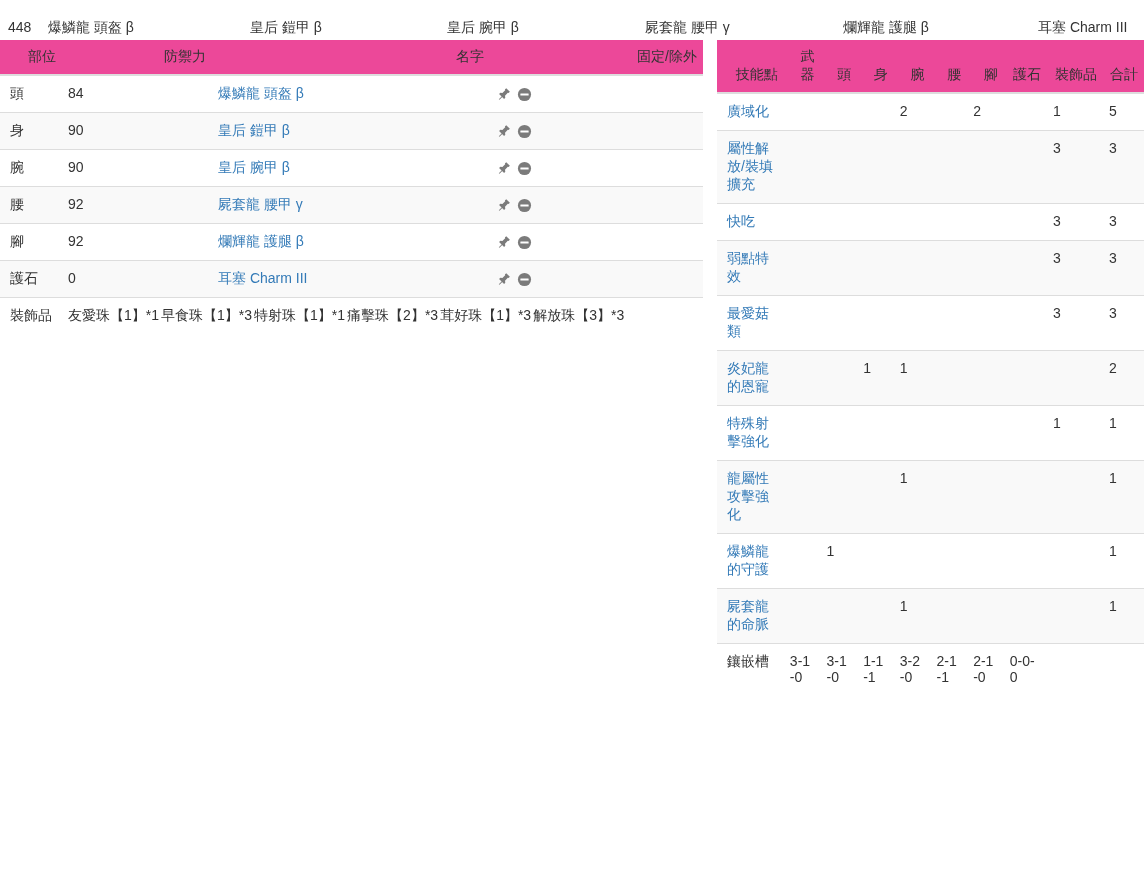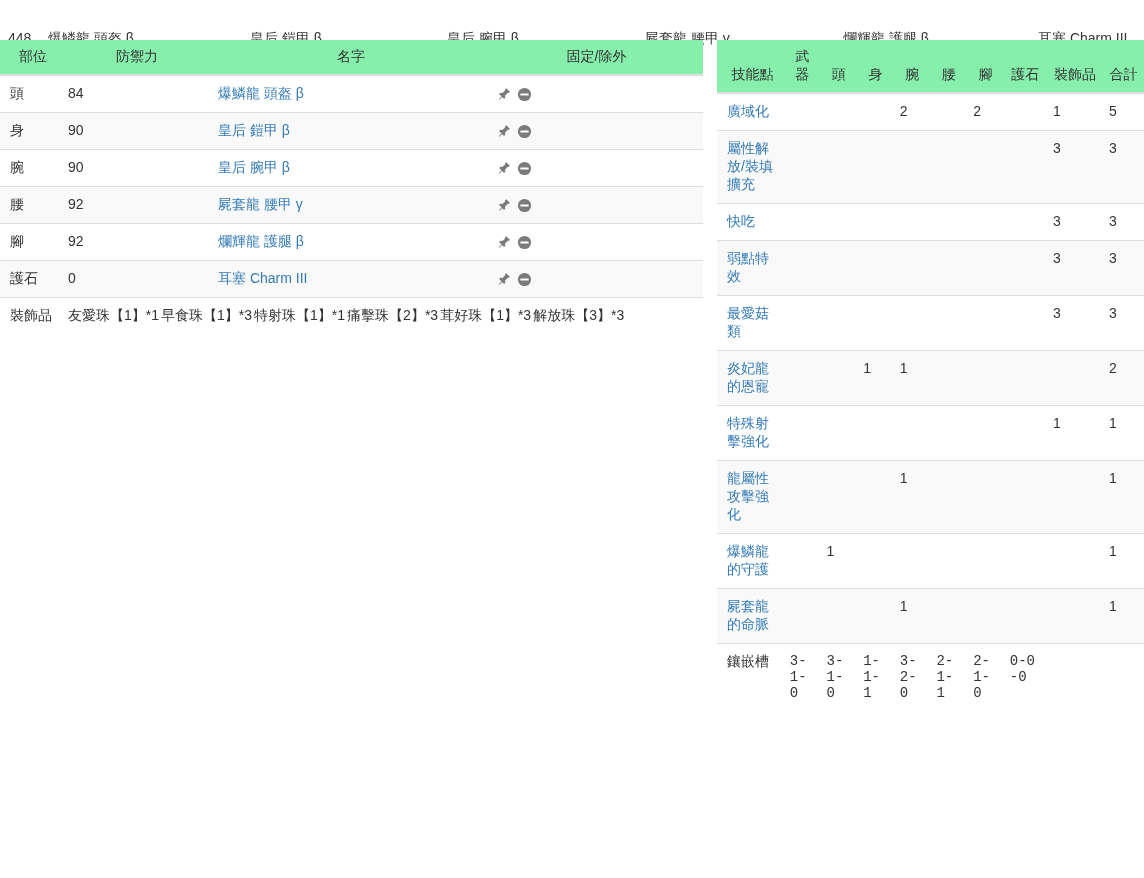--- a/index.html
+++ b/index.html
@@ -19,21 +19,21 @@
   }
 
   
   #topbar {
     position: relative;
     height: 40px;
     width: 1144px;
   }
   #topbar .tb-cell {
     position: absolute;
-    top: 28px;
+    top: 17px;
     white-space: nowrap;
     font-size: 14px;
     color: #333;
     line-height: 20px;
   }
   #tb-def  { left: 8px; }
   #tb-0    { left: 48px; }
   #tb-1    { left: 250px; }
   #tb-2    { left: 447px; }
   #tb-3    { left: 645px; }
@@ -58,26 +58,26 @@
     width: 427px;
   }
 
   table.grid {
     border-collapse: collapse;
     width: 100%;
     font-size: 14px;
   }
   table.grid th {
     font-weight: normal;
-    text-align: center;
+    text-align: right;
     color: #333;
     border-bottom: 2px solid #dddddd;
     padding: 8px 6px;
     vertical-align: bottom;
-    background: #86efac;
+    background: #ec4899;
   }
   table.grid td {
     border-top: 1px solid #dddddd;
     padding: 9px 6px;
     vertical-align: top;
     color: #333;
   }
   table.grid tbody tr:nth-child(even) > td {
     background: #f9f9f9;
   }
@@ -114,21 +114,21 @@
 
   
   .rt-c-skill { width: 62px; padding-left: 10px !important; }
   .rt-c-num   { width: 34px; text-align: left; }
   .rt-c-charm { width: 40px; }
   .rt-c-deco  { width: 52px; }
   .rt-c-total { width: 38px; }
   .rt-head-num { text-align: left; }
   .rt-cell { text-align: left; }
 
-  .slot-cell { white-space: normal; word-break: break-all; font-family: Liberation Mono, monospace; }
+  .slot-cell { white-space: normal; word-break: break-all; }
 </style>
 </head>
 <body>
 
 <div id="topbar">
   <span class="tb-cell" id="tb-def">448</span>
   <span class="tb-cell" id="tb-0">爆鱗龍 頭盔 β</span>
   <span class="tb-cell" id="tb-1">皇后 鎧甲 β</span>
   <span class="tb-cell" id="tb-2">皇后 腕甲 β</span>
   <span class="tb-cell" id="tb-3">屍套龍 腰甲 γ</span>

